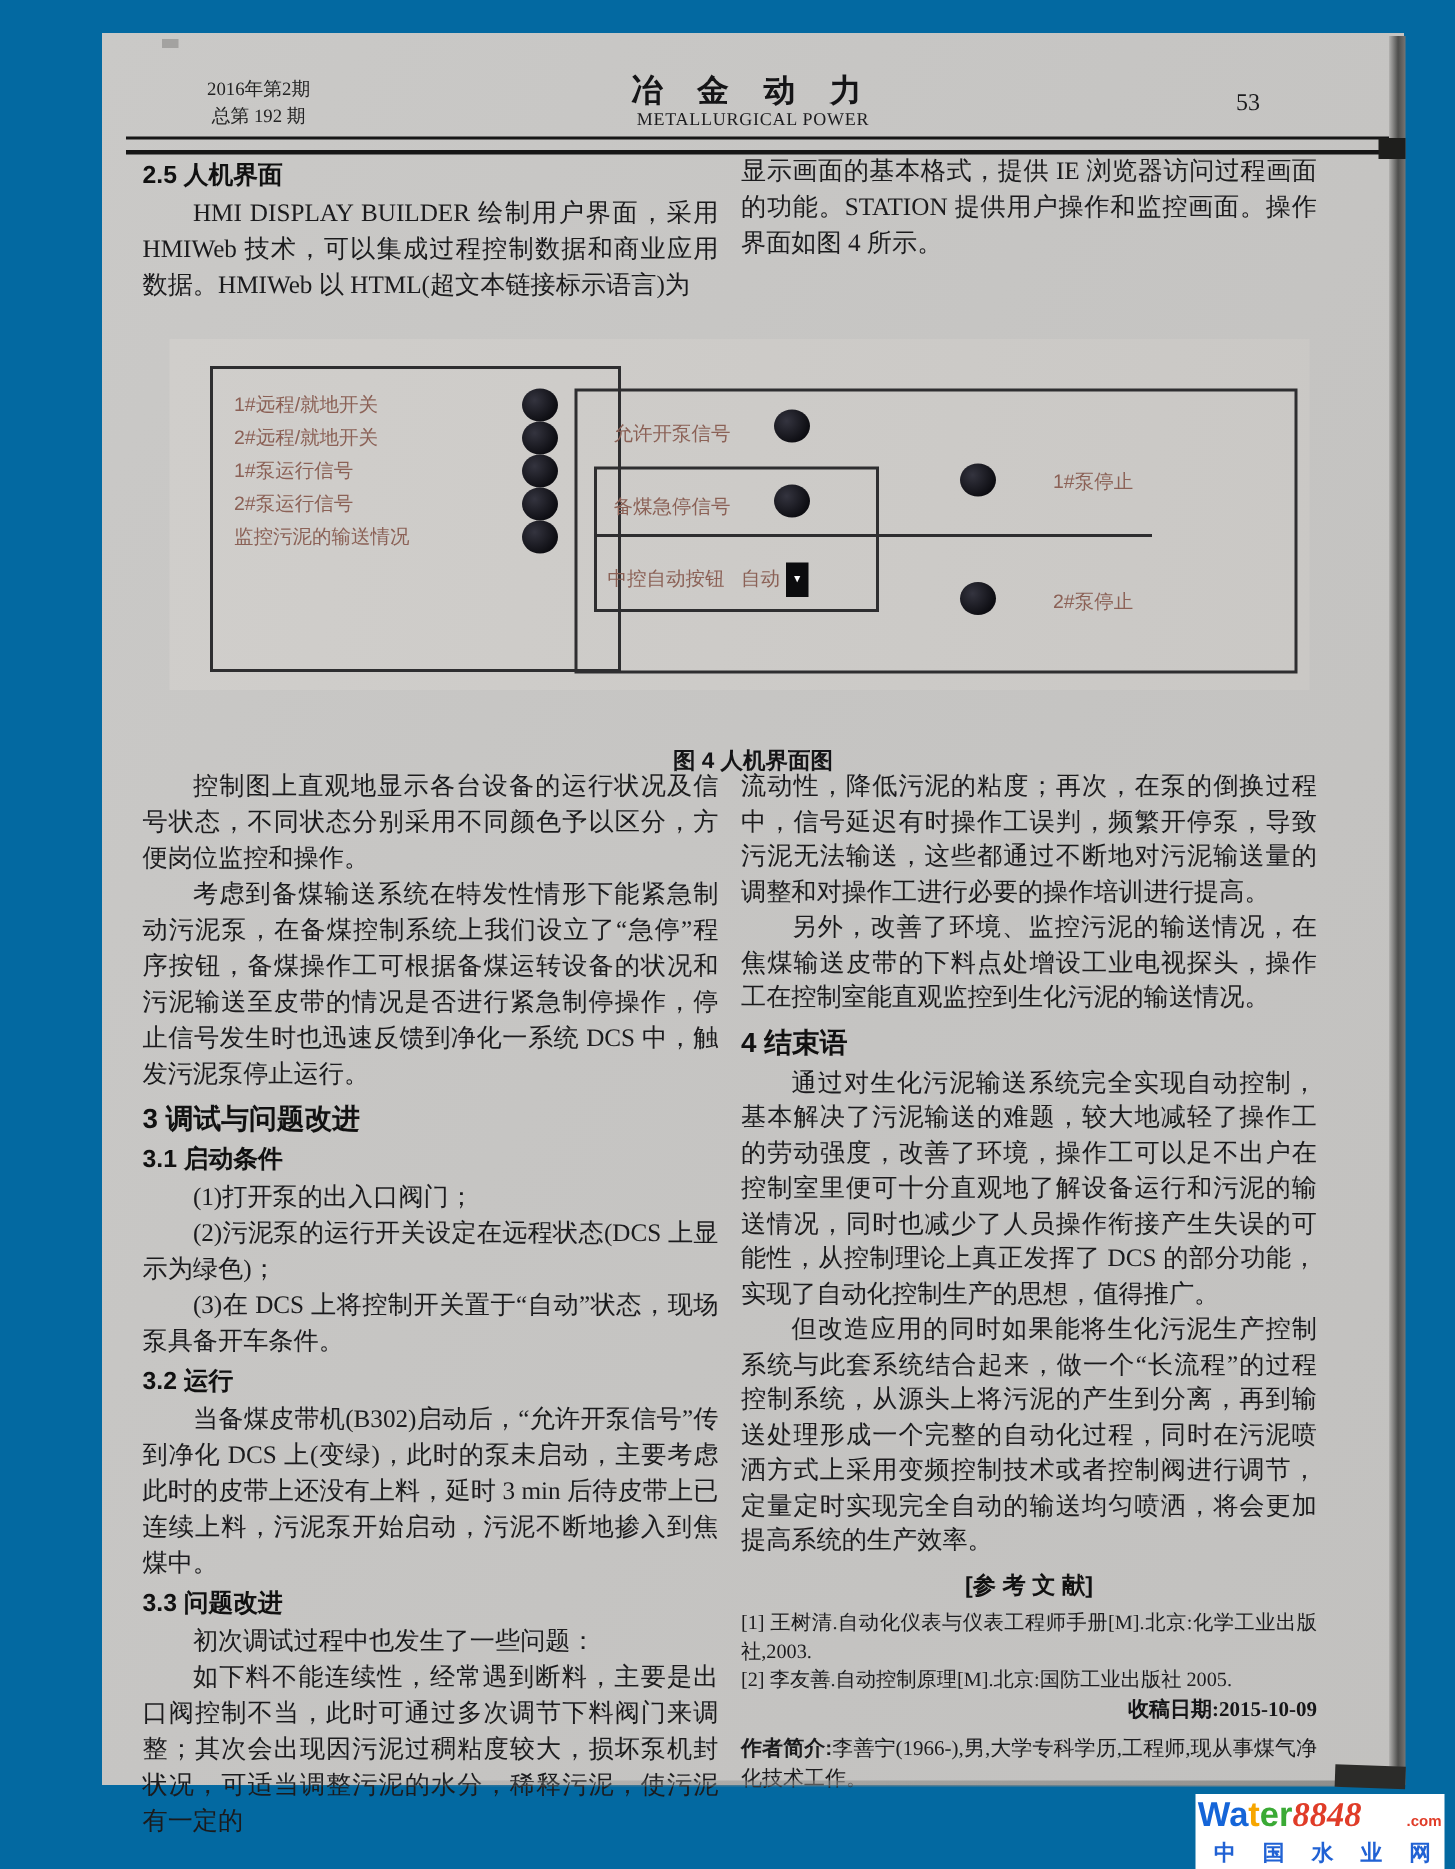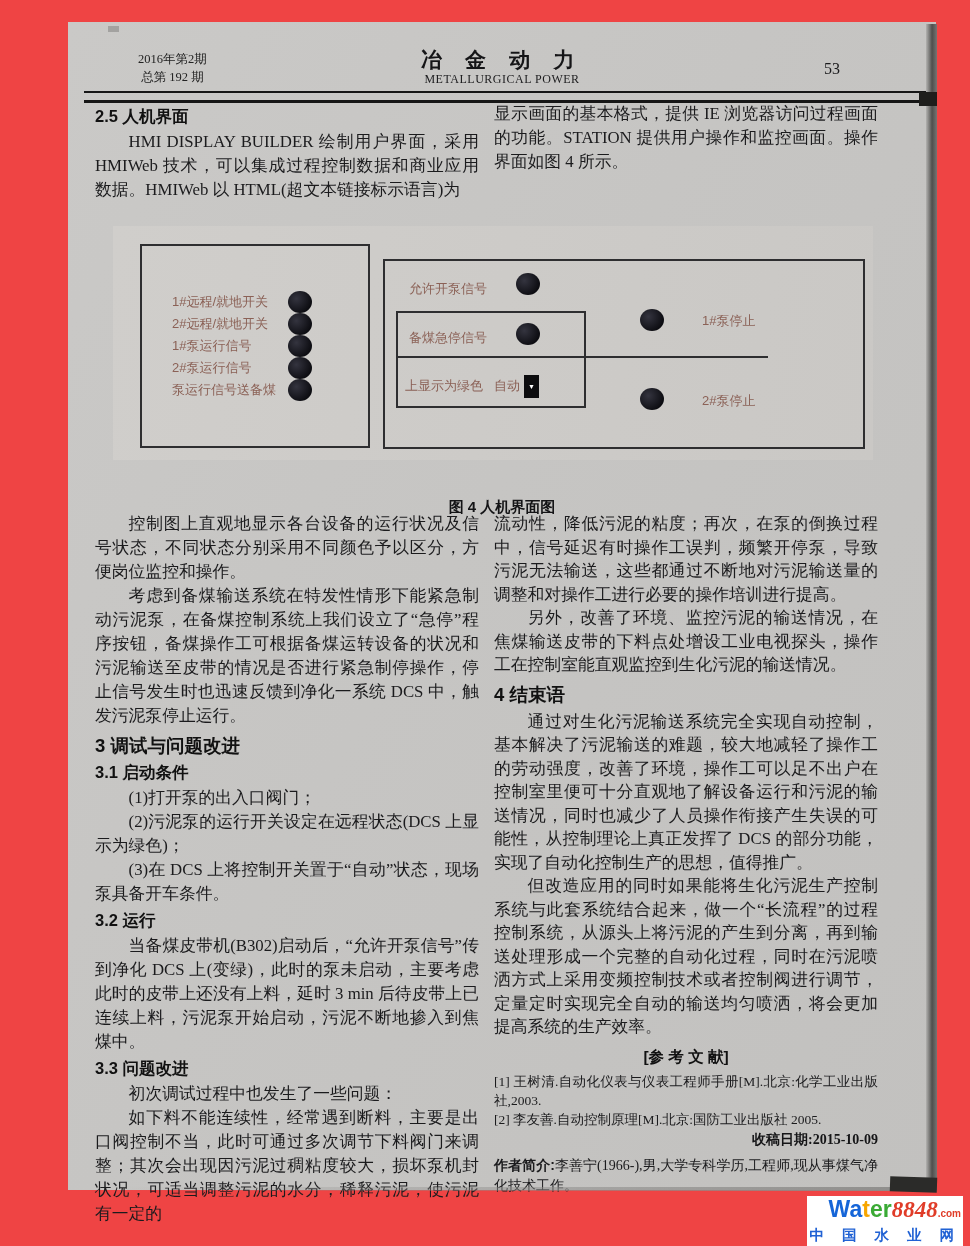--- a/index.html
+++ b/index.html
@@ -1,17 +1,17 @@
 <!DOCTYPE html>
 <html><head>
 <meta charset="utf-8">
 <style>
   html,body{margin:0;padding:0;}
   body{width:970px;height:1246px;background:#f3f2f0;font-family:"Liberation Serif","DejaVu Serif",serif;}
-  .scan{position:relative;width:970px;height:1246px;overflow:hidden;background:#ef4444;}
+  .scan{position:relative;width:970px;height:1246px;overflow:hidden;background:#0369a1;}
   .page{position:absolute;left:68px;top:22px;width:868px;height:1168px;
         background:linear-gradient(120deg,#cac9c7 0%,#c6c5c3 45%,#c2c1bf 100%);}
   
   .issue{position:absolute;left:70px;top:28px;font-size:12.5px;color:#222;text-align:center;line-height:18px;}
   .title-cn{position:absolute;left:0;right:0;top:24px;text-align:center;font-size:21px;font-weight:bold;
             color:#151517;letter-spacing:9px;}
   .title-en{position:absolute;left:0;right:0;top:50px;text-align:center;font-size:12px;color:#1c1c1e;letter-spacing:.5px;}
   .pageno{position:absolute;right:96px;top:38px;font-size:16px;color:#1b1b1d;}
   .rule{position:absolute;left:16px;top:69px;width:846px;height:7px;
         border-top:2px solid #161616;border-bottom:3px solid #161616;}
@@ -25,22 +25,22 @@
   .col-tight p.body{line-height:23.5px;}
   h2.sec{margin:5px 0 3px;font-family:"Liberation Sans","DejaVu Sans",sans-serif;
          font-size:18.5px;font-weight:bold;color:#111;}
   h3.sub{margin:4px 0 2px;font-family:"Liberation Sans","DejaVu Sans",sans-serif;
          font-size:16.5px;font-weight:bold;color:#111;}
   
   .figure-panel{position:absolute;left:45px;top:204px;width:760px;height:234px;
                 background:linear-gradient(100deg,#d0cecb,#cac8c5);}
   .figure-panel *{font-family:"Liberation Sans","DejaVu Sans",sans-serif;}
   .fp-box{position:absolute;border:2px solid #2e2e30;}
-  .fp-leftbox{left:27px;top:18px;width:230px;height:204px;display:flex;flex-direction:column;
-              justify-content:center;padding:13px 16px;box-sizing:border-box;}
+  .fp-leftbox{left:27px;top:18px;width:274px;height:204px;display:flex;flex-direction:column;
+              justify-content:flex-start;padding:13px 0;box-sizing:border-box;}
   .fp-row{display:flex;align-items:center;justify-content:space-between;padding:0 40px 0 14px;}
   .fp-label{font-size:13px;color:#8b6156;}
   .ind{width:24px;height:22px;border-radius:50%;
        background:radial-gradient(circle at 35% 35%,#34343f,#0d0d12 72%);}
   .fp-rightbox{left:270px;top:33px;width:478px;height:186px;}
   .fp-innerbox{left:283px;top:85px;width:186px;height:93px;}
   .fp-divider{position:absolute;left:283px;top:130px;width:372px;border-top:2px solid #2e2e30;}
   .fp-abs{position:absolute;}
   .auto-dd{position:absolute;left:411px;top:149px;width:15px;height:23px;background:#0c0c0e;
            display:flex;align-items:center;justify-content:center;}
@@ -64,21 +64,21 @@
   .corner-br{position:absolute;left:890px;top:1177px;width:47px;height:15px;background:#2b2b29;transform:rotate(2deg);}
   .speck{position:absolute;left:108px;top:26px;width:11px;height:6px;background:#a3a2a0;}
   
   .watermark{position:absolute;right:7px;top:1196px;text-align:right;background:#fff;padding:1px 2px;
              font-family:"Liberation Sans","DejaVu Sans",sans-serif;}
   .wm1{font-size:23px;font-weight:bold;line-height:24px;}
   .wm-wa{color:#1565d8;}
   .wm-t{color:#f7a600;}
   .wm-er{color:#3aaa35;}
   .wm-num{color:#e03c28;font-style:italic;font-family:"Liberation Serif","DejaVu Serif",serif;margin-top:16px;}
-  .wm-com{color:#e03c28;font-size:10px;font-weight:bold;}
+  .wm-com{color:#e03c28;font-size:10px;font-weight:bold;margin-left:30px;}
   .wm2{color:#2162d4;font-size:14.5px;font-weight:bold;letter-spacing:7px;line-height:19px;}
 </style>
 </head>
 <body>
 
 <div class="scan">
   <div class="page">
 
     <div class="issue">
       <div>2016年第2期</div>
@@ -111,36 +111,36 @@
         </div>
         <div class="fp-row">
           <span class="fp-label">1#泵运行信号</span>
           <span class="ind"></span>
         </div>
         <div class="fp-row">
           <span class="fp-label">2#泵运行信号</span>
           <span class="ind"></span>
         </div>
         <div class="fp-row">
-          <span class="fp-label">泵运行信号送备煤</span>
+          <span class="fp-label">监控污泥的输送情况</span>
           <span class="ind"></span>
         </div>
       </div>
 
       <div class="fp-box fp-rightbox"></div>
       <div class="fp-box fp-innerbox"></div>
       <div class="fp-divider"></div>
 
       <span class="fp-abs fp-label" style="left:296px;top:54px;">允许开泵信号</span>
       <span class="fp-abs ind" style="left:403px;top:47px;"></span>
 
       <span class="fp-abs fp-label" style="left:296px;top:103px;">备煤急停信号</span>
       <span class="fp-abs ind" style="left:403px;top:97px;"></span>
 
-      <span class="fp-abs fp-label" style="left:292px;top:151px;">上显示为绿色</span>
+      <span class="fp-abs fp-label" style="left:292px;top:151px;">中控自动按钮</span>
       <span class="fp-abs fp-label" style="left:381px;top:151px;">自动</span>
       <span class="auto-dd">
           <span>▼</span>
         </span>
 
       <span class="fp-abs ind" style="left:527px;top:83px;"></span>
       <span class="fp-abs fp-label" style="left:589px;top:86px;">1#泵停止</span>
 
       <span class="fp-abs ind" style="left:527px;top:162px;"></span>
       <span class="fp-abs fp-label" style="left:589px;top:166px;">2#泵停止</span>

